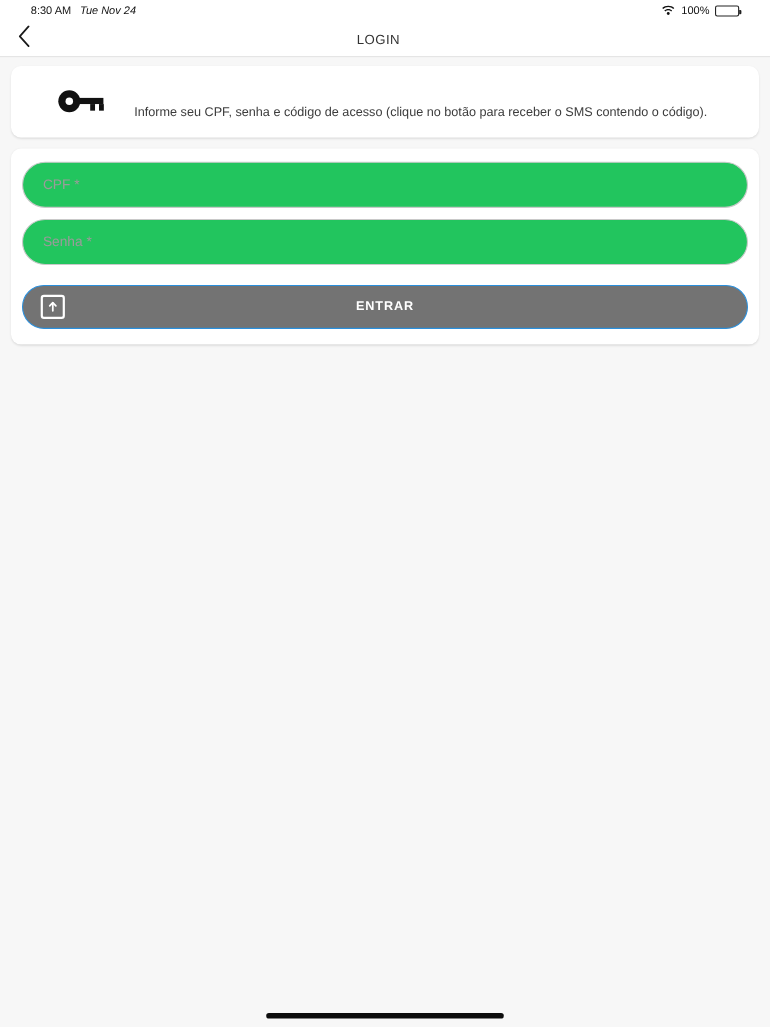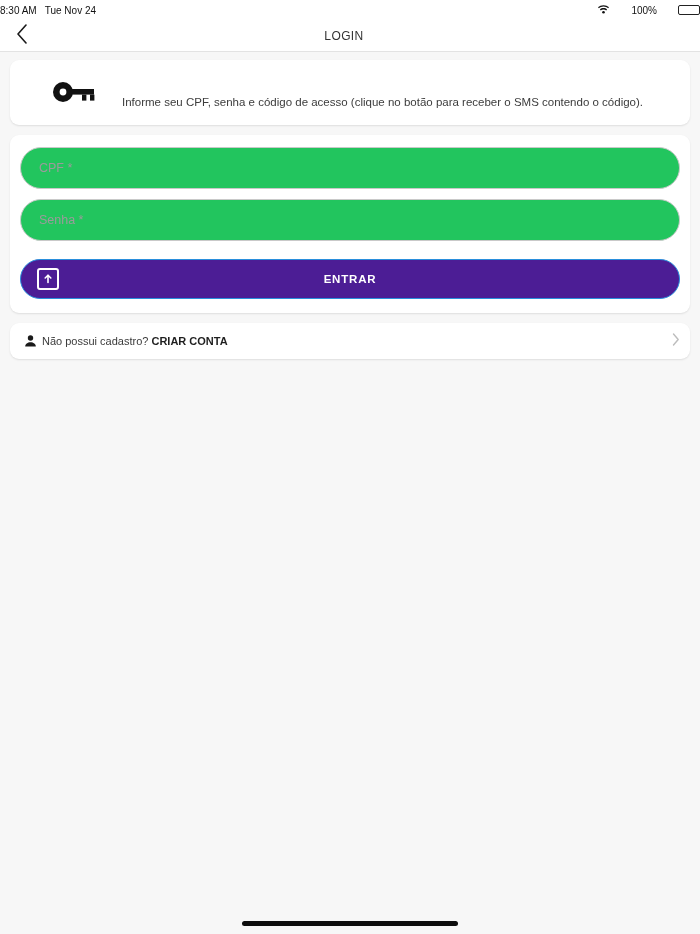--- a/index.html
+++ b/index.html
@@ -10,31 +10,31 @@
     font-family: "Liberation Sans", sans-serif;
     overflow: hidden;
   }
 
   
   .statusbar {
     height: 20px;
     background: #ffffff;
     display: flex;
     align-items: center;
-    padding: 0 0;
+    padding: 0 28px;
     font-size: 10px;
     color: #111;
   }
   .statusbar .time { font-weight: 400; margin-right: 8px; }
-  .statusbar .date { font-weight: 400; }
+  .statusbar .date { font-weight: 400; font-style: italic; }
   .statusbar .right {
     margin-left: auto;
     display: flex;
     align-items: center;
-    gap: 21px;
+    gap: 5px;
   }
   .wifi-icon { display: block; }
   .battery-pct { font-size: 10px; }
   .battery-icon {
     width: 22px; height: 10px;
     border: 1px solid #222;
     border-radius: 2px;
     position: relative;
     padding: 1px;
   }
@@ -136,21 +136,21 @@
     width: 34px; height: 34px;
     display: flex; align-items: center; justify-content: center;
     cursor: pointer;
     flex: 0 0 34px;
     margin-right: 2px;
   }
 
   .submit-btn {
     height: 40px;
     border-radius: 20px;
-    background: #4c1d95;
+    background: #737373;
     border: 1px solid #2a8fdc;
     display: flex;
     align-items: center;
     position: relative;
     cursor: pointer;
     margin-top: 18px;
   }
   .submit-icon {
     width: 22px; height: 22px;
     border: 2px solid #fff;
@@ -277,32 +277,18 @@
       <span class="submit-icon">
         <svg width="12" height="12" viewBox="0 0 12 12">
           <path d="M6 9.5 L6 2.5" fill="none" stroke="#fff" stroke-width="1.6" stroke-linecap="round"></path>
           <path d="M3.2 5 L6 2.2 L8.8 5" fill="none" stroke="#fff" stroke-width="1.6" stroke-linecap="round" stroke-linejoin="round"></path>
         </svg>
       </span>
       <span class="submit-label">ENTRAR</span>
     </div>
   </div>
 
-  <div class="list-row">
-    <span class="row-icon">
-      <svg width="13" height="13" viewBox="0 0 13 13">
-        <circle cx="6.5" cy="4" r="2.7" fill="#1a1a1a"></circle>
-        <path d="M1.2 12.5c0-2.6 2.4-4.3 5.3-4.3s5.3 1.7 5.3 4.3z" fill="#1a1a1a"></path>
-      </svg>
-    </span>
-    <span class="row-text"><span>Não possui cadastro? </span><b>CRIAR CONTA</b></span>
-    <span class="chevron">
-      <svg width="8" height="13" viewBox="0 0 8 13">
-        <path d="M1.5 1 L6.2 6.5 L1.5 12" fill="none" stroke="#bdbdbd" stroke-width="1.4" stroke-linecap="round" stroke-linejoin="round"></path>
-      </svg>
-    </span>
-  </div>
 
 
 
 </div>
 
 <div class="home-indicator"></div>
 
 </body></html>

